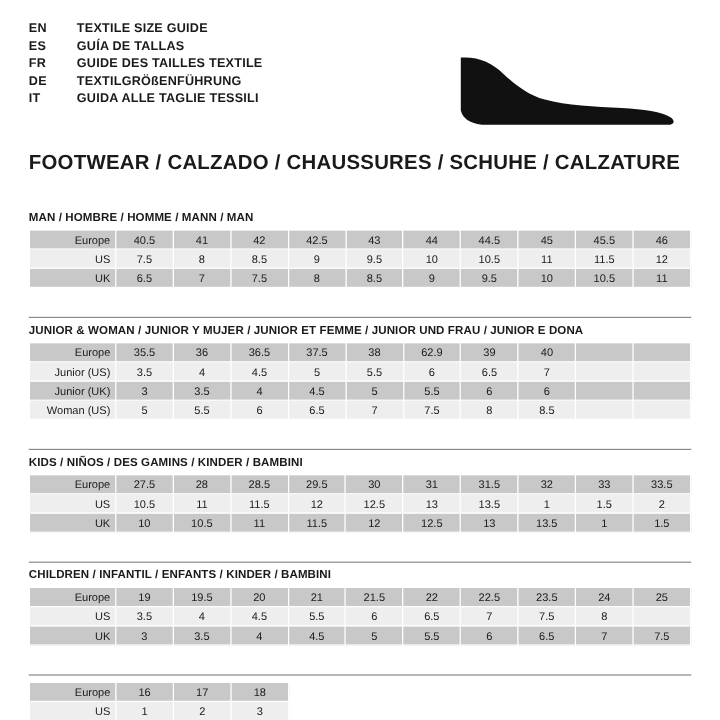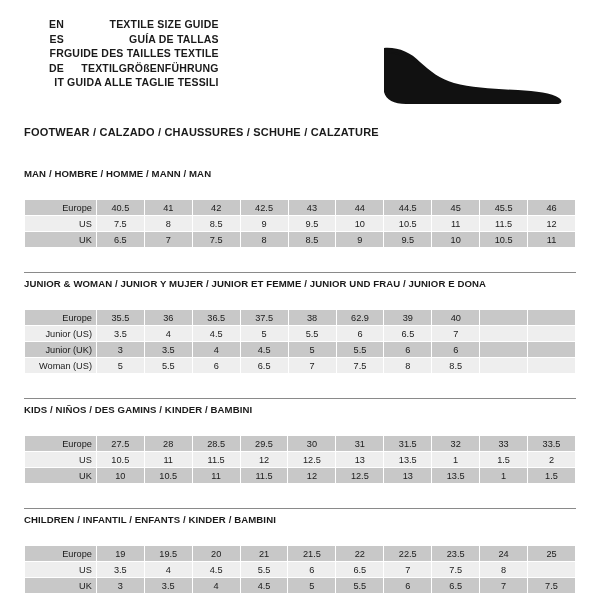--- a/index.html
+++ b/index.html
@@ -16,21 +16,20 @@
     position: relative;
     width: 600px;
     height: 600px;
     padding: 18px 24px 0 24px;
   }
 
   
   .header {
     position: relative;
     height: 100px;
-    text-align: right;
   }
   .lang-table {
     border-collapse: collapse;
     font-size: 10.5px;
     font-weight: bold;
     letter-spacing: 0.2px;
   }
   .lang-table td {
     padding: 0 0 2.5px 0;
     vertical-align: top;
@@ -40,34 +39,34 @@
   .shoe-wrap {
     position: absolute;
     top: 22px;
     right: 10px;
     width: 190px;
     height: 70px;
   }
   .shoe-wrap svg { display: block; }
 
   .footwear-title {
-    font-size: 11px;
+    font-size: 17px;
     font-weight: bold;
     letter-spacing: 0.2px;
     margin-top: 8px;
   }
 
   
   .section { margin-top: 24px; }
   .section.first { margin-top: 30px; }
   .section-title {
     font-size: 9.6px;
     font-weight: bold;
     letter-spacing: 0.1px;
-    padding-bottom: 20px;
+    padding-bottom: 4px;
   }
   table.sizes {
     border-collapse: collapse;
     table-layout: fixed;
     font-size: 9.2px;
   }
   table.sizes td {
     height: 16px;
     padding: 0 4px;
     text-align: center;

